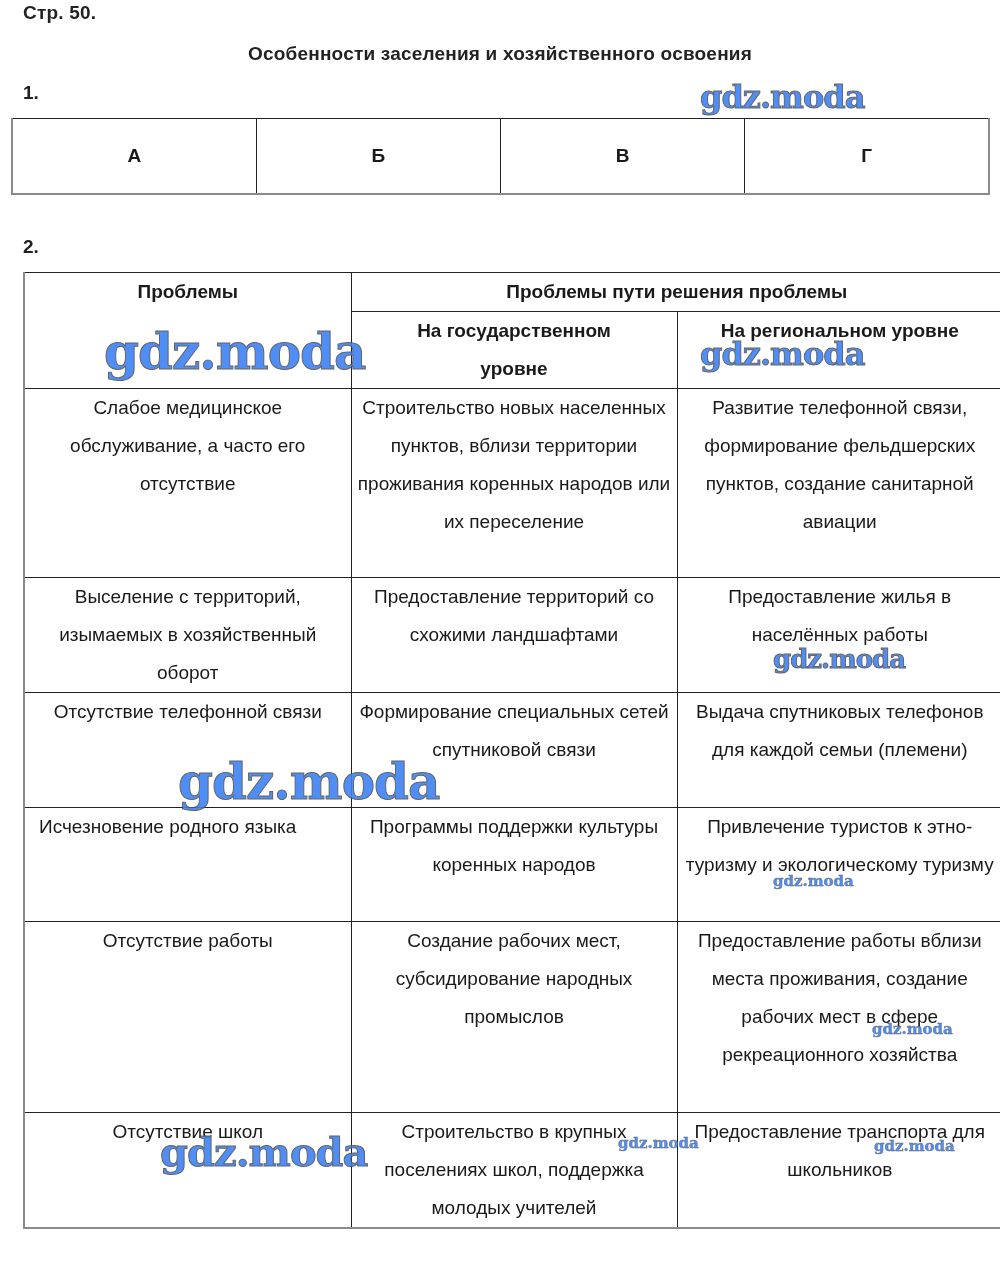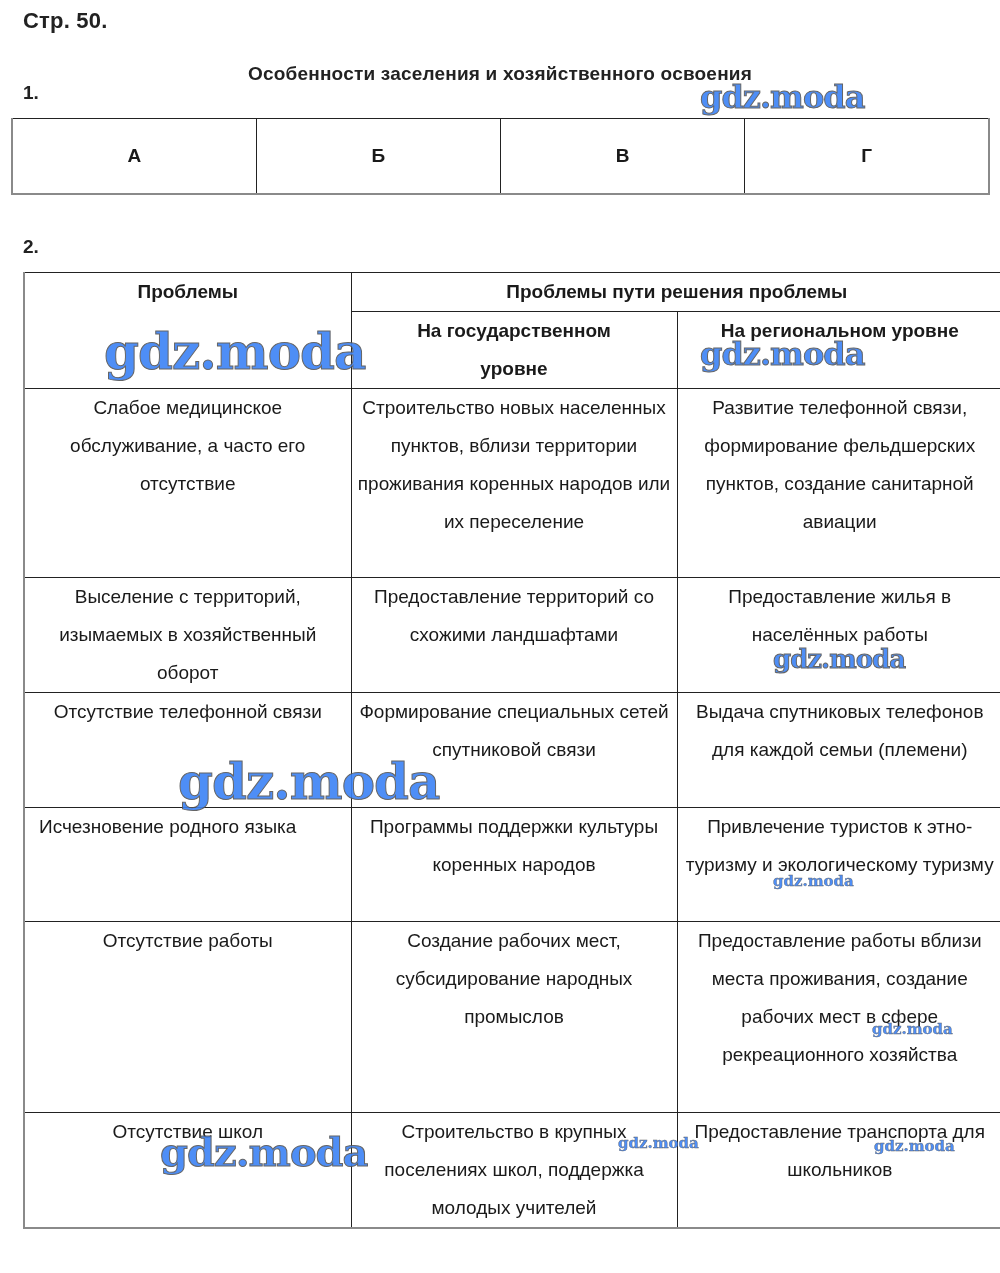--- a/index.html
+++ b/index.html
@@ -10,34 +10,33 @@
     body {
       width: 1000px;
       height: 1273px;
       position: relative;
       overflow: hidden;
       font-family: "Liberation Sans", "DejaVu Sans", sans-serif;
       color: #1a1a1a;
     }
     .abs { position: absolute; }
     .page-label {
-      left: 23px; top: 8px;
-      font-size: 22px;
+      left: 23px; top: 2px;
+      font-size: 19px;
       font-weight: bold;
       color: #222;
       letter-spacing: 0.2px;
     }
     .doc-title {
       left: 0; width: 1000px; top: 43px;
       text-align: center;
       font-size: 19px;
       font-weight: bold;
       color: #222;
       letter-spacing: 0.2px;
-      margin-top: 20px;
     }
     .task-num {
       left: 23px;
       font-size: 19px;
       font-weight: bold;
       color: #222;
     }
     .task-1 { top: 82px; }
     .task-2 { top: 236px; }
 

